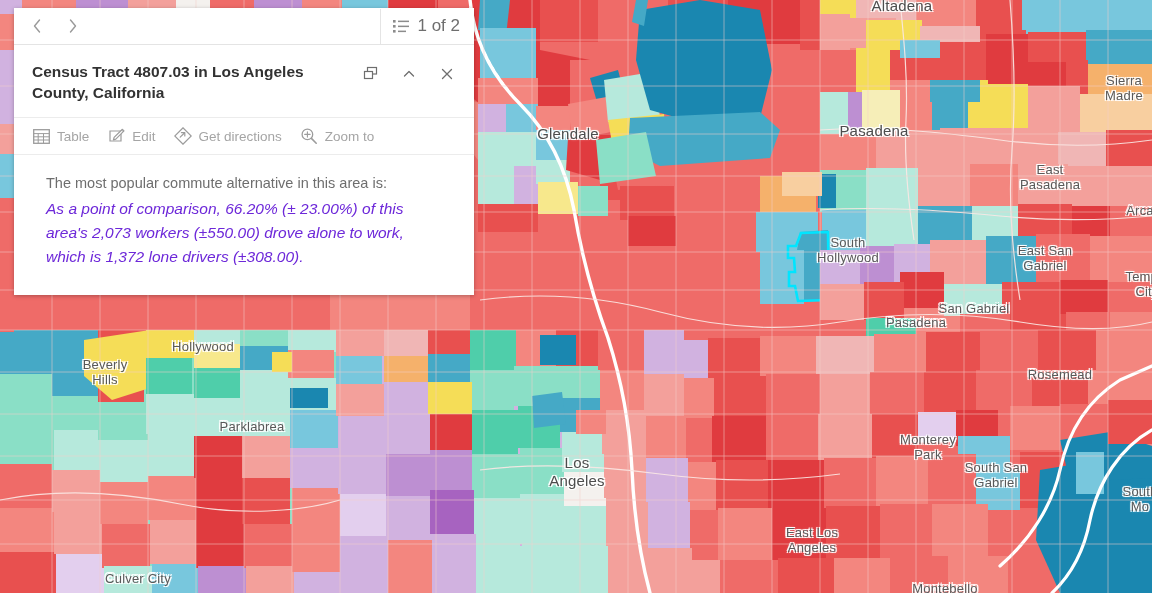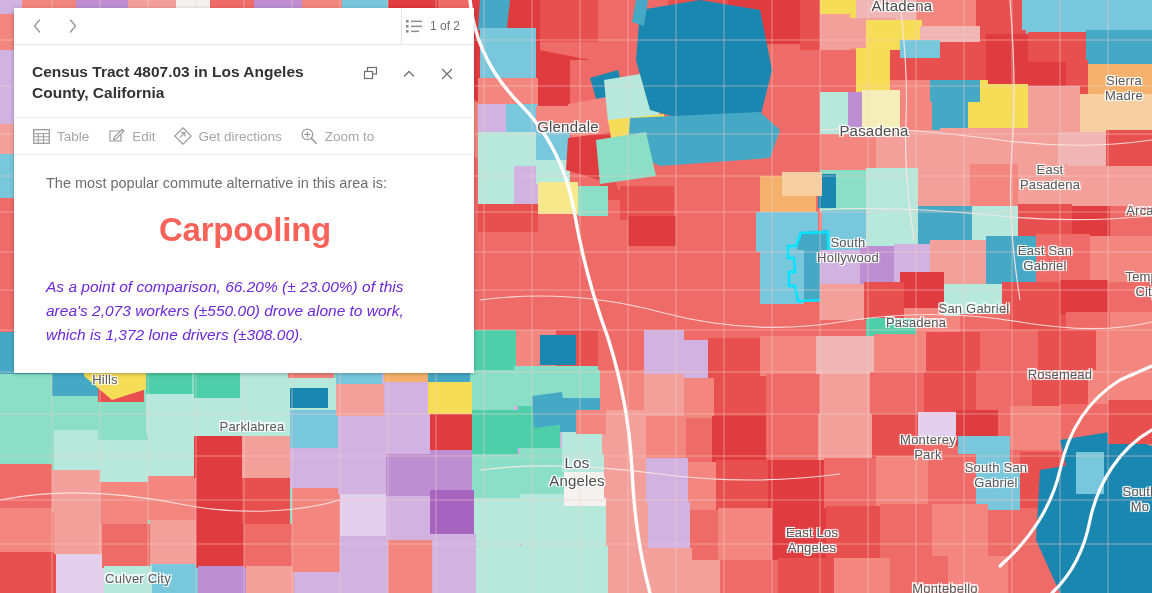--- a/index.html
+++ b/index.html
@@ -50,23 +50,23 @@
   }
   .pu-nav-arrows{display:flex;align-items:center;padding-left:8px;gap:6px;}
   .navbtn{
     width:30px;height:28px;display:flex;align-items:center;justify-content:center;
     color:#9a9a9a;cursor:pointer;background:none;border:none;padding:0;
   }
   .chev{display:block;}
   .pu-nav-spacer{flex:1;}
   .pu-count{
     display:flex;align-items:center;gap:8px;
-    height:35px;padding:0 14px 0 4px;
+    height:35px;padding:0 14px 0 12px;
     border-left:1px solid #e4e4e4;
-    color:#6e6e6e;font-size:12px;
+    color:#6e6e6e;font-size:17px;
     cursor:pointer;
   }
   .listicon{display:block;}
 
   .pu-title-row{
     display:flex;align-items:flex-start;
     padding:14px 12px 14px 18px;
     border-bottom:1px solid #ececec;
   }
   .pu-title{
@@ -494,21 +494,21 @@
         <path d="M52 0 V593 M100 0 V593 M148 0 V593 M196 0 V593 M244 0 V593
                  M292 0 V593 M340 0 V593 M388 0 V593 M436 0 V593 M484 0 V593
                  M532 0 V593 M580 0 V593 M628 0 V593 M676 0 V593 M724 0 V593
                  M772 0 V593 M820 0 V593 M868 0 V593 M916 0 V593 M964 0 V593
                  M1012 0 V593 M1060 0 V593 M1108 0 V593"></path>
       </g>
     </svg>
 
     <div id="maplabels">
         <div class="maplabel big" style="left: 902px; top: 6px;">Altadena</div>
-        <div class="maplabel big" style="left: 568px; top: 127px;">Glendale</div>
+        <div class="maplabel big" style="left: 568px; top: 134px;">Glendale</div>
         <div class="maplabel big" style="left: 874px; top: 131px;">Pasadena</div>
         <div class="maplabel" style="left: 1050px; top: 177px;">East
 Pasadena</div>
         <div class="maplabel" style="left: 1124px; top: 88px;">Sierra
 Madre</div>
         <div class="maplabel" style="left: 848px; top: 250px;">South
 Hollywood</div>
         <div class="maplabel" style="left: 1045px; top: 258px;">East San
 Gabriel</div>
         <div class="maplabel" style="left: 1147px; top: 284px;">Temple
@@ -629,19 +629,18 @@
             <path d="M11.4 11.4 L16.2 16.2" stroke="currentColor" stroke-width="1.6" stroke-linecap="round"></path>
           </svg>
         </span>
         <span>Zoom to</span>
       </div>
 
     </div>
 
     <div class="pu-body">
       <p class="pu-lead">The most popular commute alternative in this area is:</p>
-      <div class="pu-big" id="bigvalue" style="color: rgb(249, 98, 89);">Carpooling</div>
       <p class="pu-note">As a point of comparison, 66.20% (± 23.00%) of this area's 2,073 workers (±550.00) drove alone to work, which is 1,372 lone drivers (±308.00).</p>
     </div>
 
   </div>
 
 </div>
 
 </body></html>

